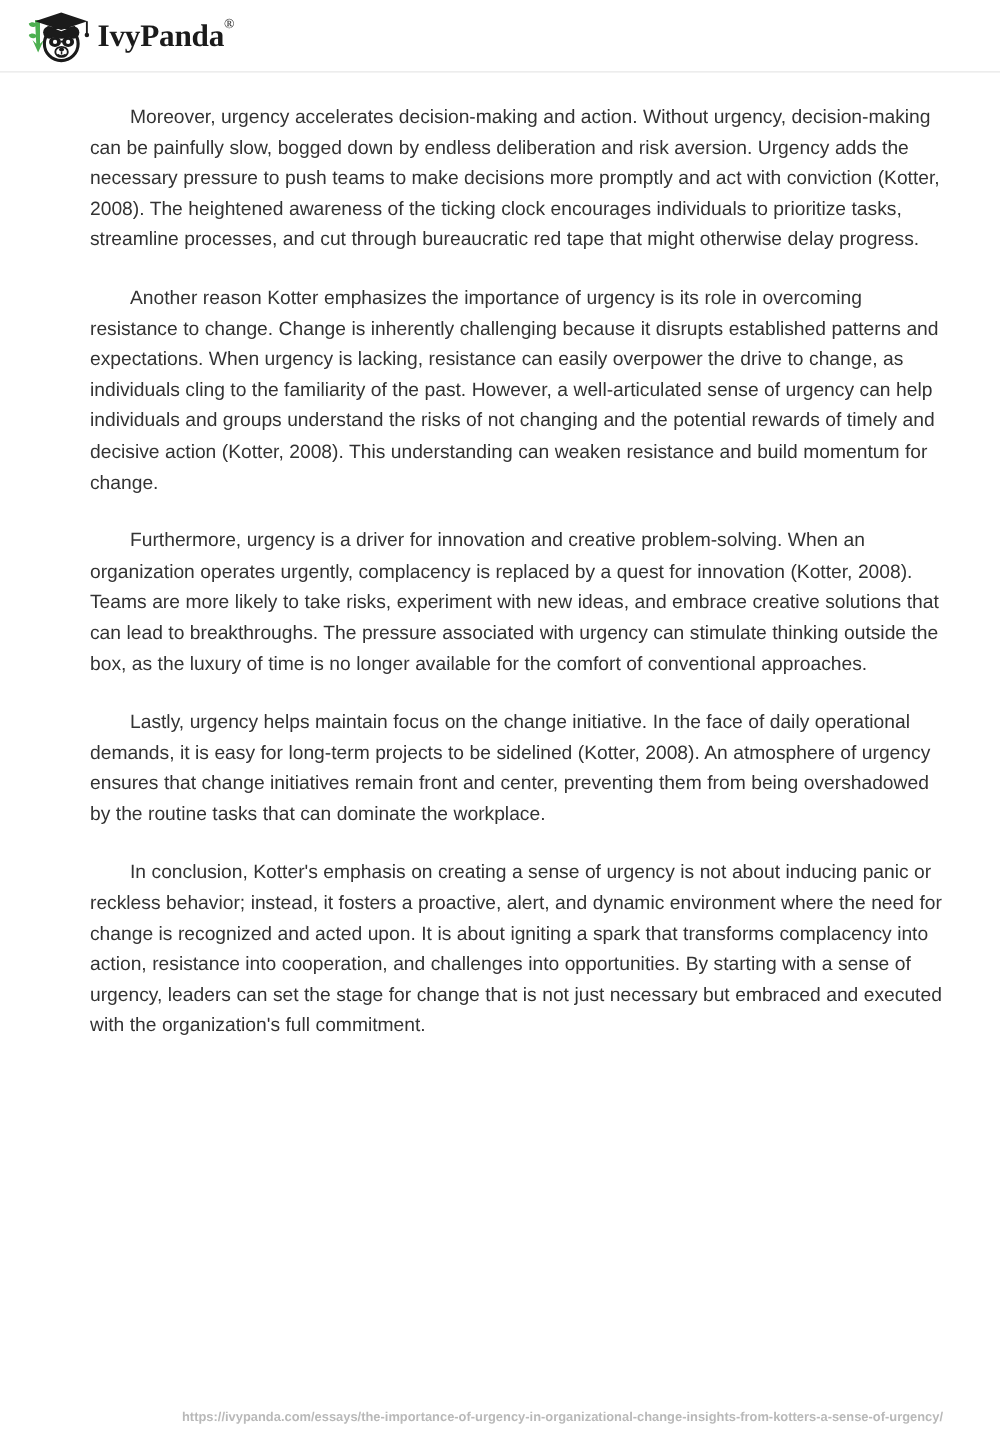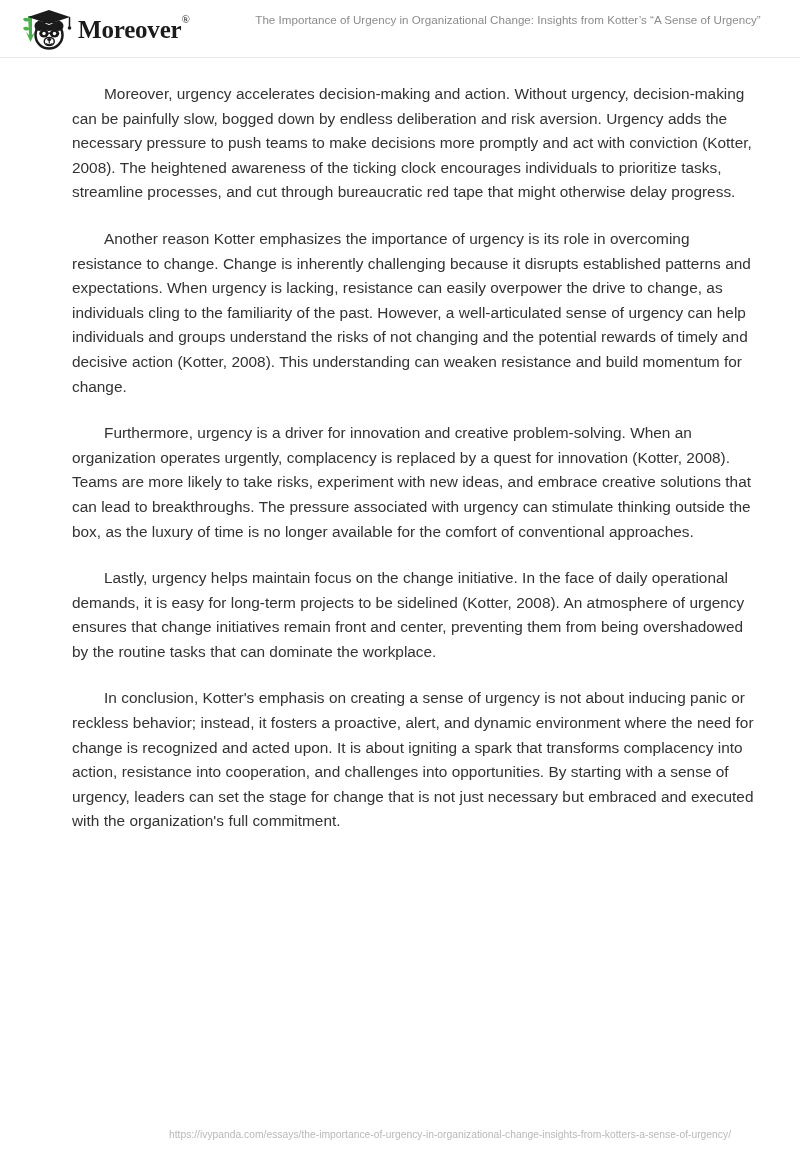--- a/index.html
+++ b/index.html
@@ -90,20 +90,21 @@
   }
 
   
   .page-footer {
     position: absolute;
     left: 12px;
     right: 0;
     bottom: 18px;
     text-align: center;
     padding-left: 88px;
+    font-weight: bold;
   }
   .footer-url {
     font-size: 10.3px;
     color: #b9b9b9;
     letter-spacing: 0.01px;
     text-decoration: none;
     white-space: nowrap;
   }
 </style>
 </head>
@@ -134,24 +135,23 @@
       <ellipse cx="66.5" cy="71" rx="10" ry="8" fill="#ffffff" stroke="#1b1b1b" stroke-width="3"></ellipse>
       <ellipse cx="66.5" cy="67" rx="4" ry="3" fill="#1b1b1b"></ellipse>
       <path d="M66.5 70 L66.5 75" stroke="#1b1b1b" stroke-width="2.4"></path>
       <path d="M60 75 q6 5 13 0" stroke="#1b1b1b" stroke-width="2.4" fill="none"></path>
 
       <path d="M24 22 L66 8 L108 22 L66 36 Z" fill="#1b1b1b"></path>
       <path d="M44 29 L44 44 q22 12 44 0 L88 29 L66 38 Z" fill="#1b1b1b"></path>
       <path d="M107 22 L107 42" stroke="#1b1b1b" stroke-width="3"></path>
       <circle cx="107" cy="44" r="3.6" fill="#1b1b1b"></circle>
     </svg>
-    <span class="brand-name"><span>Moreover</span><sup>®</sup></span>
+    <span class="brand-name"><span>IvyPanda</span><sup>®</sup></span>
   </div>
 
-  <div class="header-title">The Importance of Urgency in Organizational Change: Insights from Kotter’s “A Sense of Urgency”</div>
 </div>
 
 <div class="content">
 
   <p class="para">Moreover, urgency accelerates decision-making and action. Without urgency, decision-making can be painfully slow, bogged down by endless deliberation and risk aversion. Urgency adds the necessary pressure to push teams to make decisions more promptly and act with conviction (Kotter, 2008). The heightened awareness of the ticking clock encourages individuals to prioritize tasks, streamline processes, and cut through bureaucratic red tape that might otherwise delay progress.</p>
   <p class="para">Another reason Kotter emphasizes the importance of urgency is its role in overcoming resistance to change. Change is inherently challenging because it disrupts established patterns and expectations. When urgency is lacking, resistance can easily overpower the drive to change, as individuals cling to the familiarity of the past. However, a well-articulated sense of urgency can help individuals and groups understand the risks of not changing and the potential rewards of timely and decisive action (Kotter, 2008). This understanding can weaken resistance and build momentum for change.</p>
   <p class="para">Furthermore, urgency is a driver for innovation and creative problem-solving. When an organization operates urgently, complacency is replaced by a quest for innovation (Kotter, 2008). Teams are more likely to take risks, experiment with new ideas, and embrace creative solutions that can lead to breakthroughs. The pressure associated with urgency can stimulate thinking outside the box, as the luxury of time is no longer available for the comfort of conventional approaches.</p>
   <p class="para">Lastly, urgency helps maintain focus on the change initiative. In the face of daily operational demands, it is easy for long-term projects to be sidelined (Kotter, 2008). An atmosphere of urgency ensures that change initiatives remain front and center, preventing them from being overshadowed by the routine tasks that can dominate the workplace.</p>
 
 

